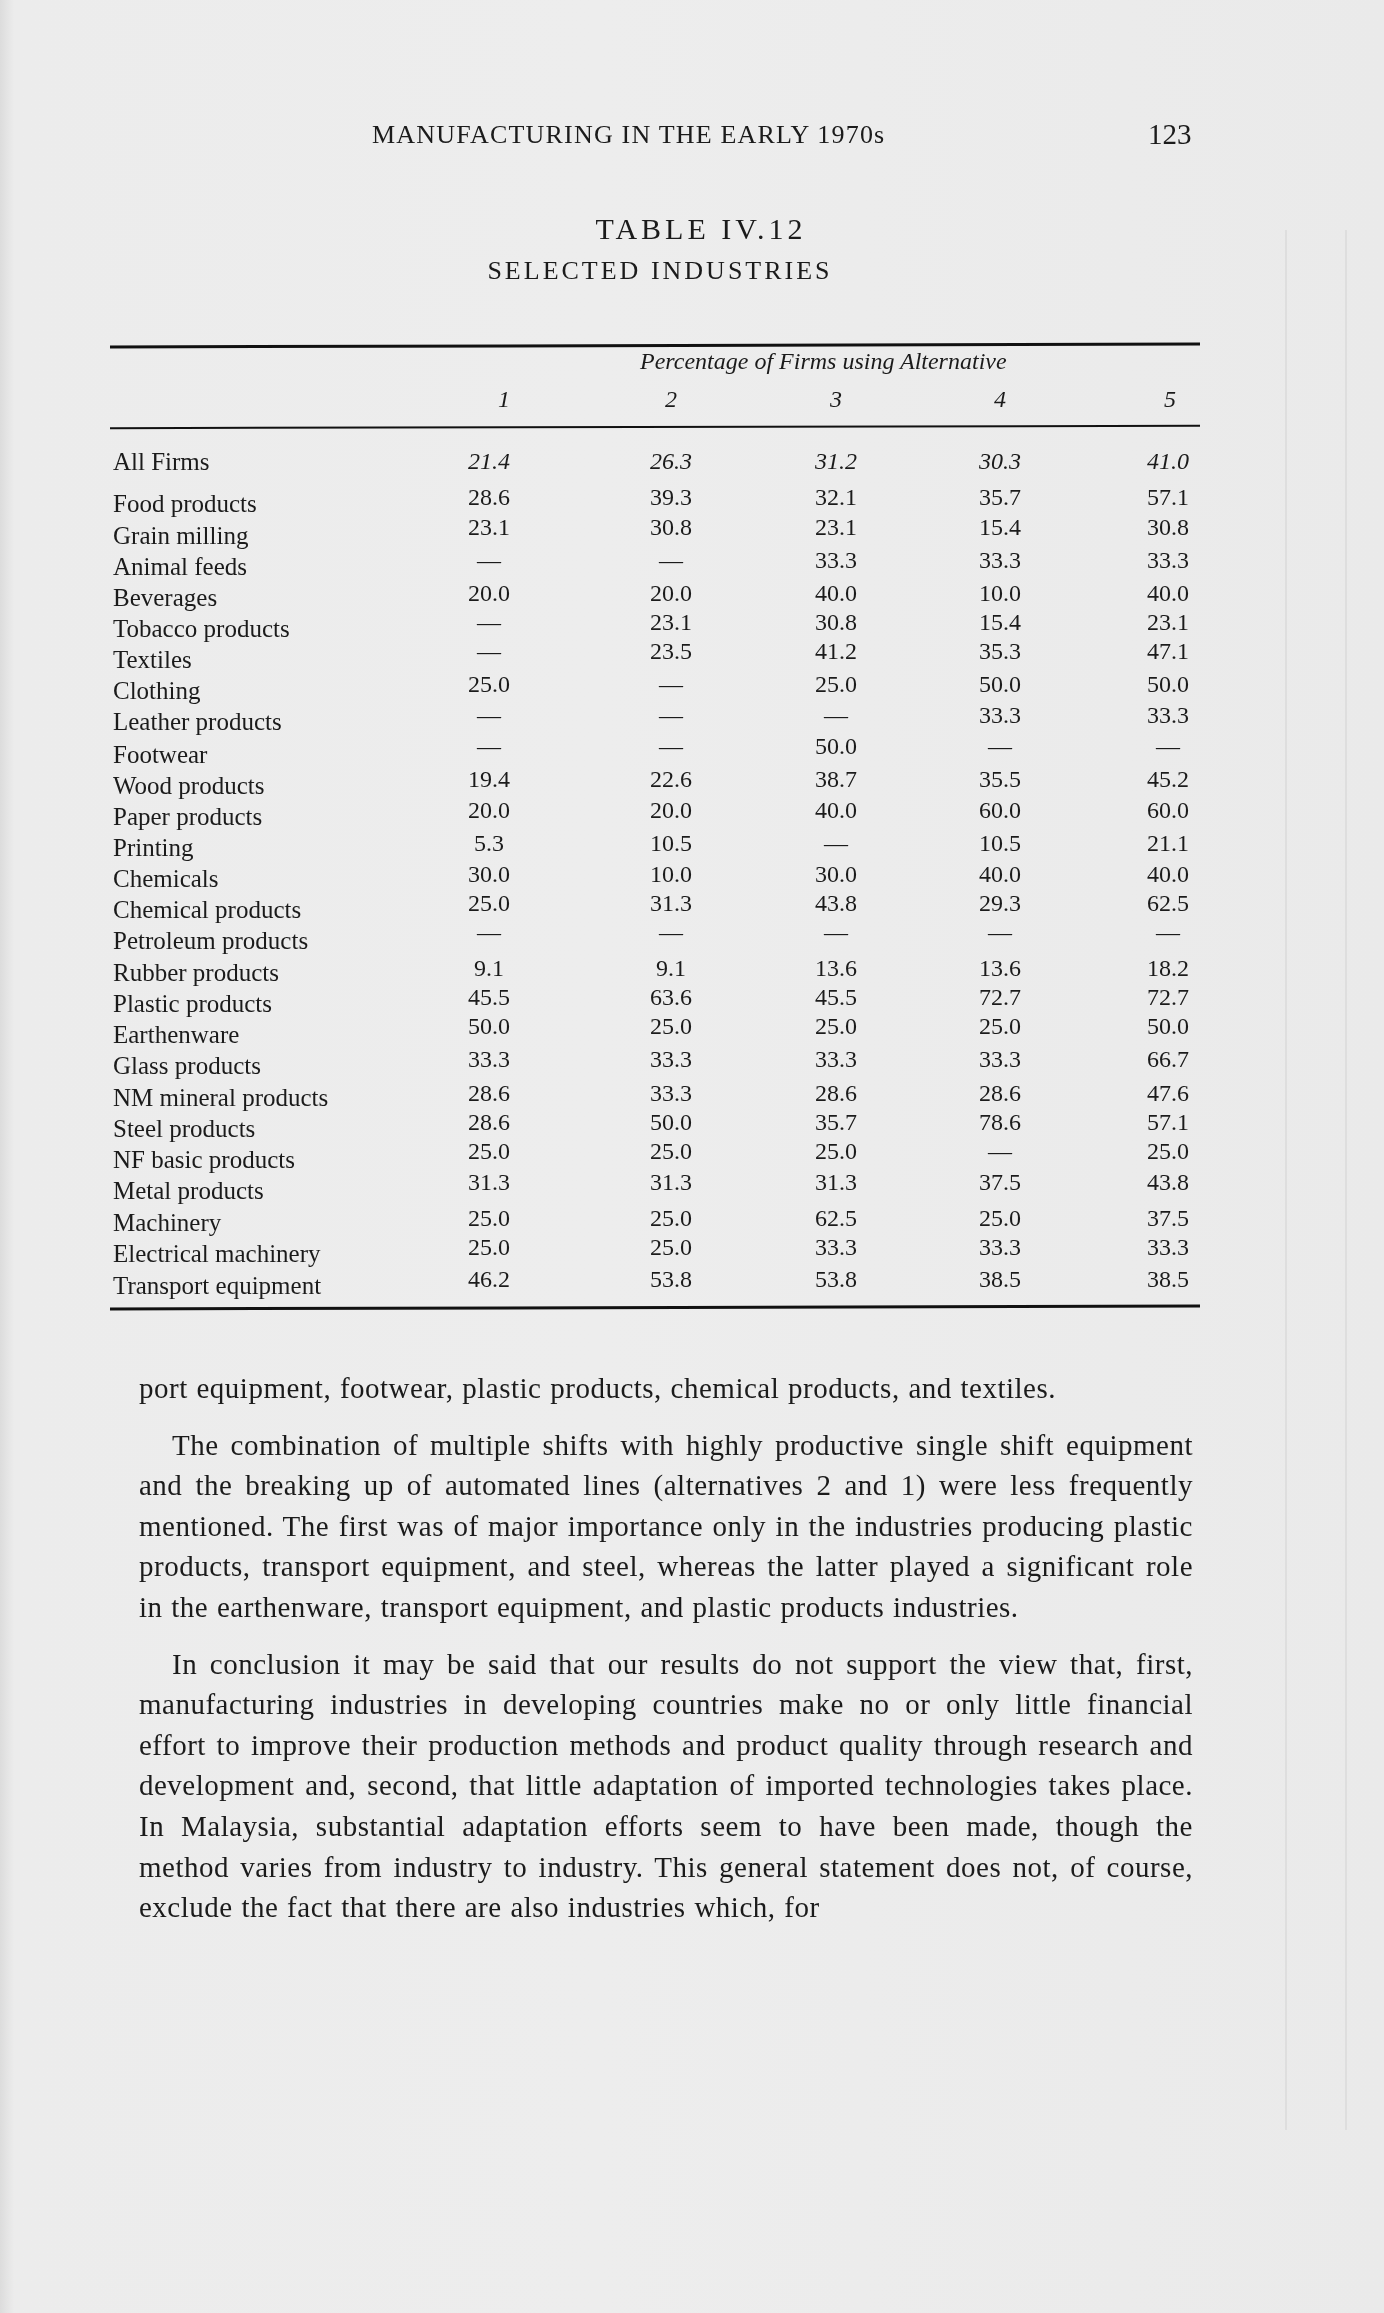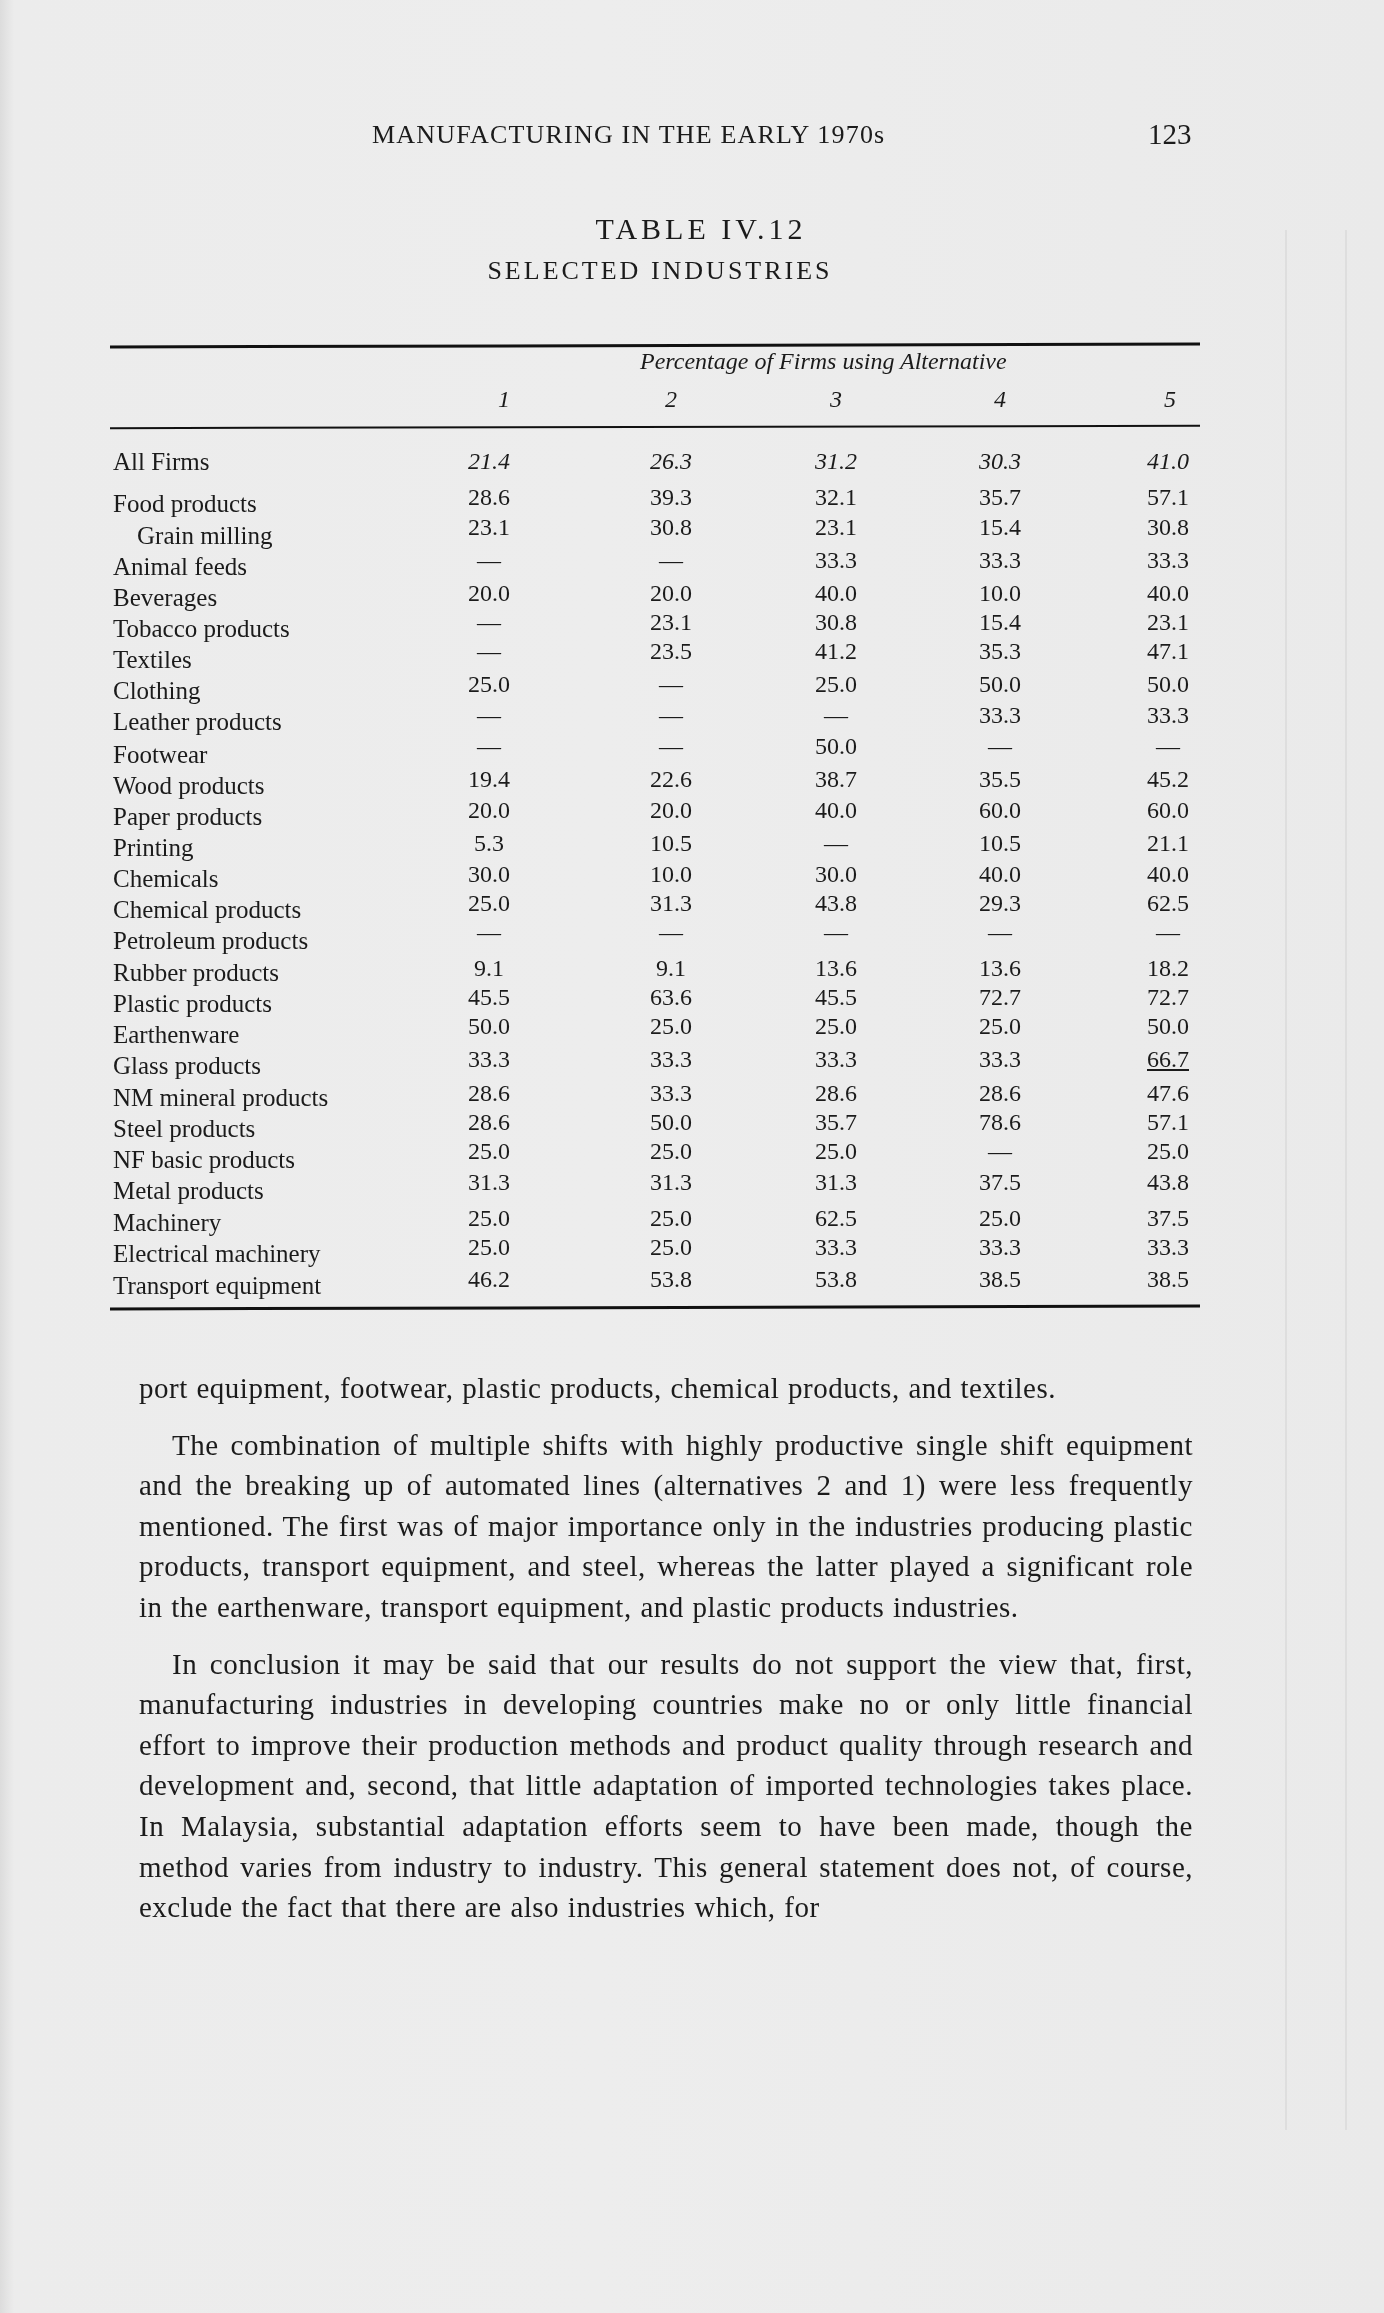--- a/index.html
+++ b/index.html
@@ -88,21 +88,21 @@
       </div>
       <div class="tbl-row" style="top: 490px;">
         <div class="row-label" style="top: 0px;">Food products</div>
         <div class="cell" style="left: 444px; top: -6px;">28.6</div>
         <div class="cell" style="left: 626px; top: -6px;">39.3</div>
         <div class="cell" style="left: 791px; top: -6px;">32.1</div>
         <div class="cell" style="left: 955px; top: -6px;">35.7</div>
         <div class="cell" style="left: 1123px; top: -6px;">57.1</div>
       </div>
       <div class="tbl-row" style="top: 522px;">
-        <div class="row-label" style="top: 0px; margin-left: 24px;">Grain milling</div>
+        <div class="row-label" style="top: 0px;">Grain milling</div>
         <div class="cell" style="left: 444px; top: -8px;">23.1</div>
         <div class="cell" style="left: 626px; top: -8px;">30.8</div>
         <div class="cell" style="left: 791px; top: -8px;">23.1</div>
         <div class="cell" style="left: 955px; top: -8px;">15.4</div>
         <div class="cell" style="left: 1123px; top: -8px;">30.8</div>
       </div>
       <div class="tbl-row" style="top: 553px;">
         <div class="row-label" style="top: 0px;">Animal feeds</div>
         <div class="cell" style="left: 444px; top: -6px;">—</div>
         <div class="cell" style="left: 626px; top: -6px;">—</div>
@@ -229,21 +229,21 @@
         <div class="cell" style="left: 791px; top: -8px;">25.0</div>
         <div class="cell" style="left: 955px; top: -8px;">25.0</div>
         <div class="cell" style="left: 1123px; top: -8px;">50.0</div>
       </div>
       <div class="tbl-row" style="top: 1052px;">
         <div class="row-label" style="top: 0px;">Glass products</div>
         <div class="cell" style="left: 444px; top: -6px;">33.3</div>
         <div class="cell" style="left: 626px; top: -6px;">33.3</div>
         <div class="cell" style="left: 791px; top: -6px;">33.3</div>
         <div class="cell" style="left: 955px; top: -6px;">33.3</div>
-        <div class="cell" style="left: 1123px; top: -6px; text-decoration: underline;">66.7</div>
+        <div class="cell" style="left: 1123px; top: -6px;">66.7</div>
       </div>
       <div class="tbl-row" style="top: 1084px;">
         <div class="row-label" style="top: 0px;">NM mineral products</div>
         <div class="cell" style="left: 444px; top: -4px;">28.6</div>
         <div class="cell" style="left: 626px; top: -4px;">33.3</div>
         <div class="cell" style="left: 791px; top: -4px;">28.6</div>
         <div class="cell" style="left: 955px; top: -4px;">28.6</div>
         <div class="cell" style="left: 1123px; top: -4px;">47.6</div>
       </div>
       <div class="tbl-row" style="top: 1115px;">

